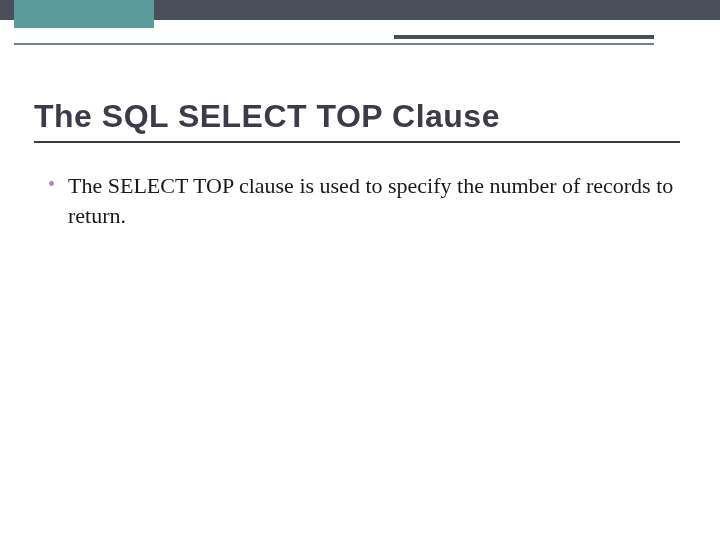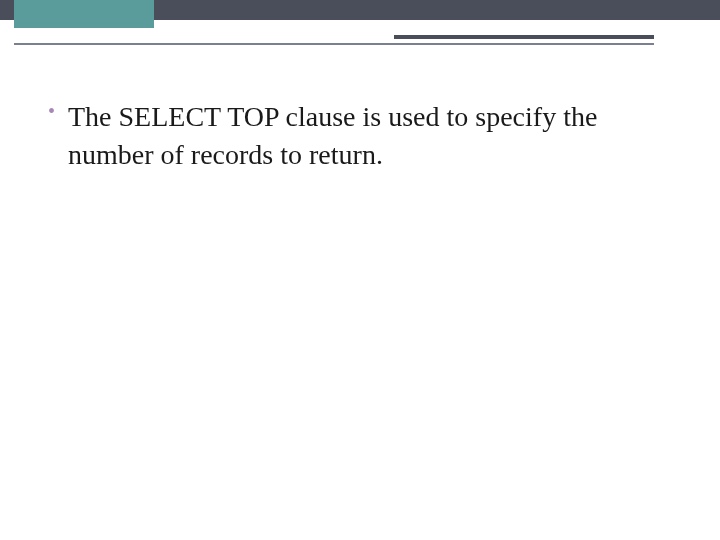--- a/index.html
+++ b/index.html
@@ -65,21 +65,21 @@
     border-bottom: 2px solid #3e3a4a;
     margin-bottom: 28px;
     letter-spacing: 0.5px;
   }
   .bullets {
     list-style: none;
     padding-left: 14px;
   }
   .bullets li {
     position: relative;
-    font-size: 28px;
+    font-size: 22px;
     line-height: 1.35;
     color: #1a1a1a;
     padding-left: 20px;
     margin-bottom: 2px;
   }
   .bullets li::before {
     content: "•";
     position: absolute;
     left: 0;
     top: 0;
@@ -91,16 +91,17 @@
 <body>
 
 <div class="top-band">
   <div class="band-dark"></div>
   <div class="band-teal"></div>
 </div>
 <div class="band-line-short"></div>
 <div class="band-line-long"></div>
 
 <div class="content">
+  <h1 class="title">The SQL SELECT TOP Clause</h1>
   <ul class="bullets">
     <li>The SELECT TOP clause is used to specify the number of records to return.</li>
   </ul>
 </div>
 
 </body></html>

